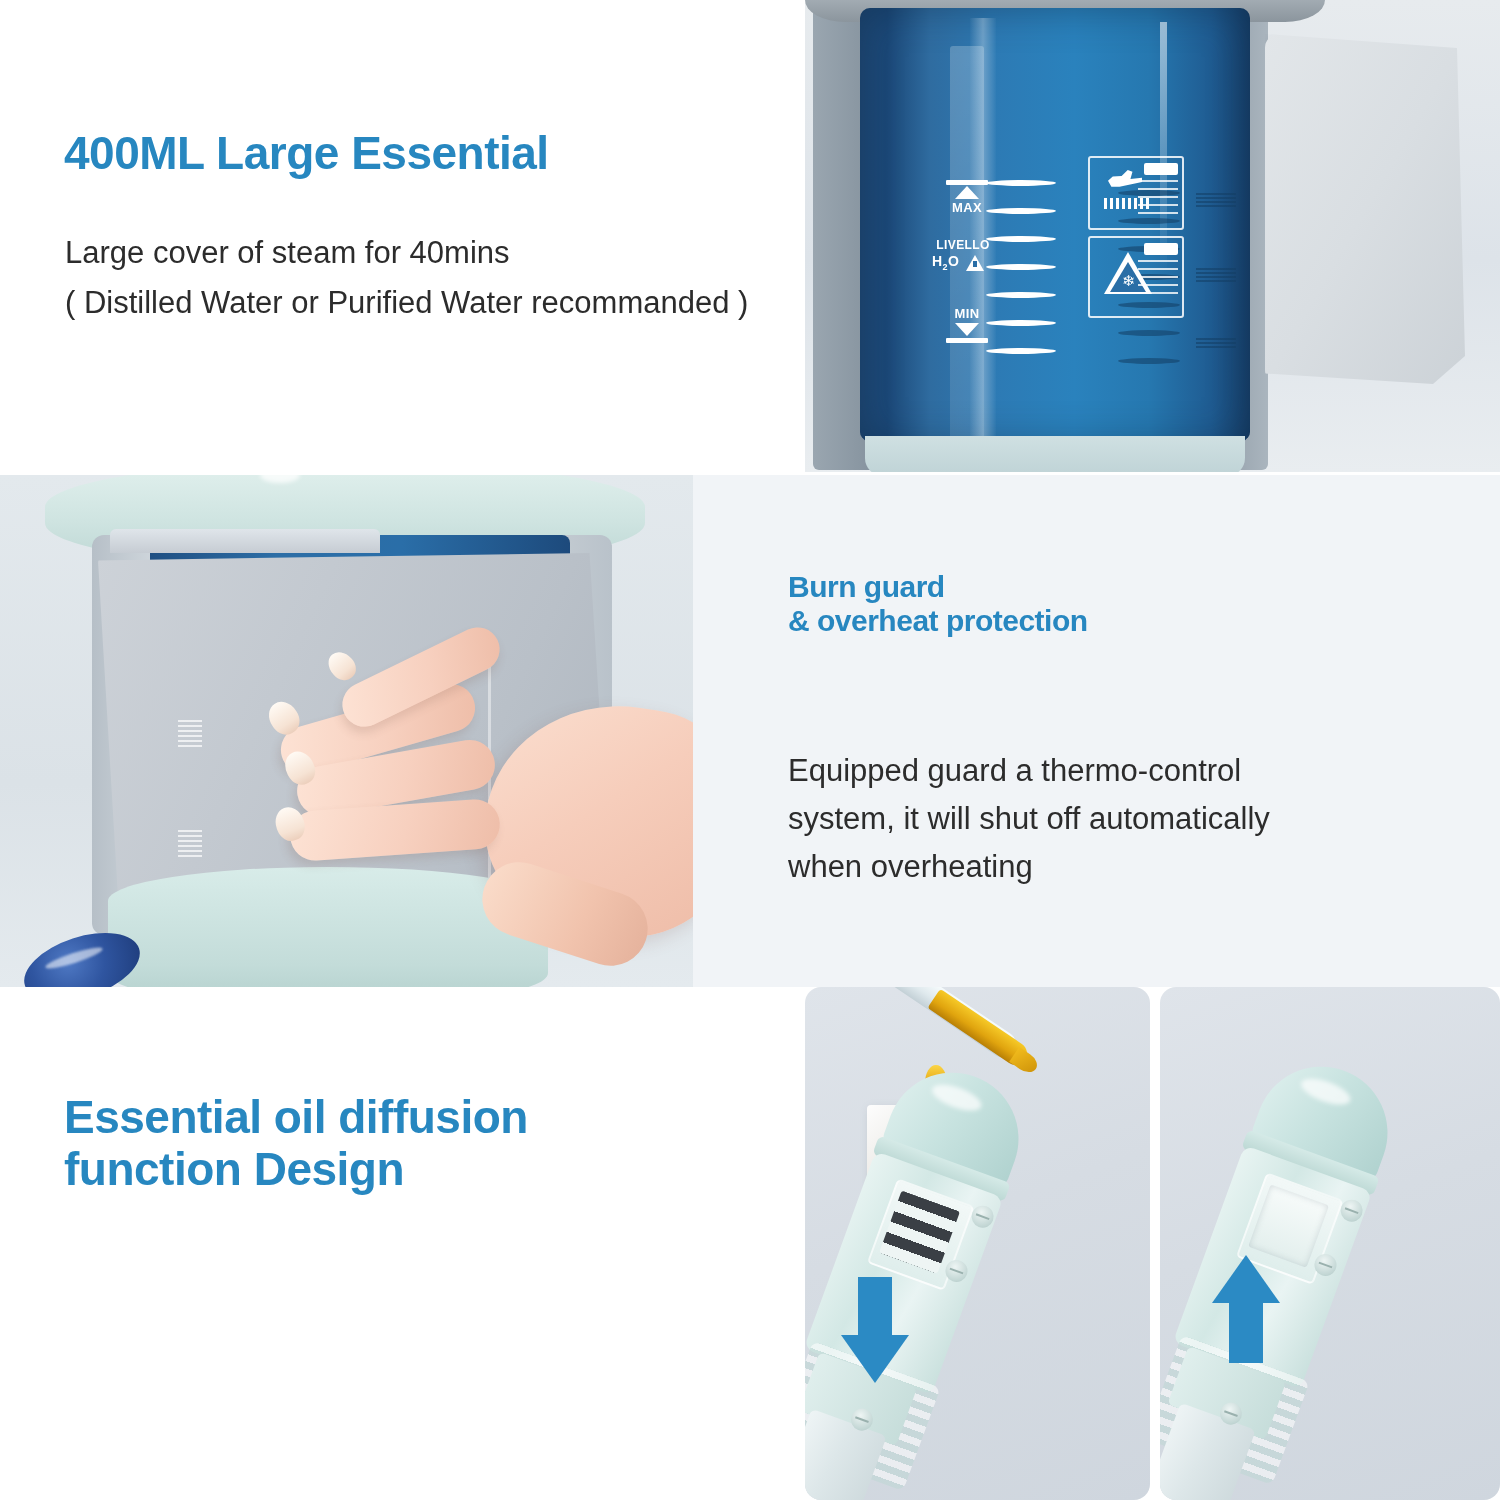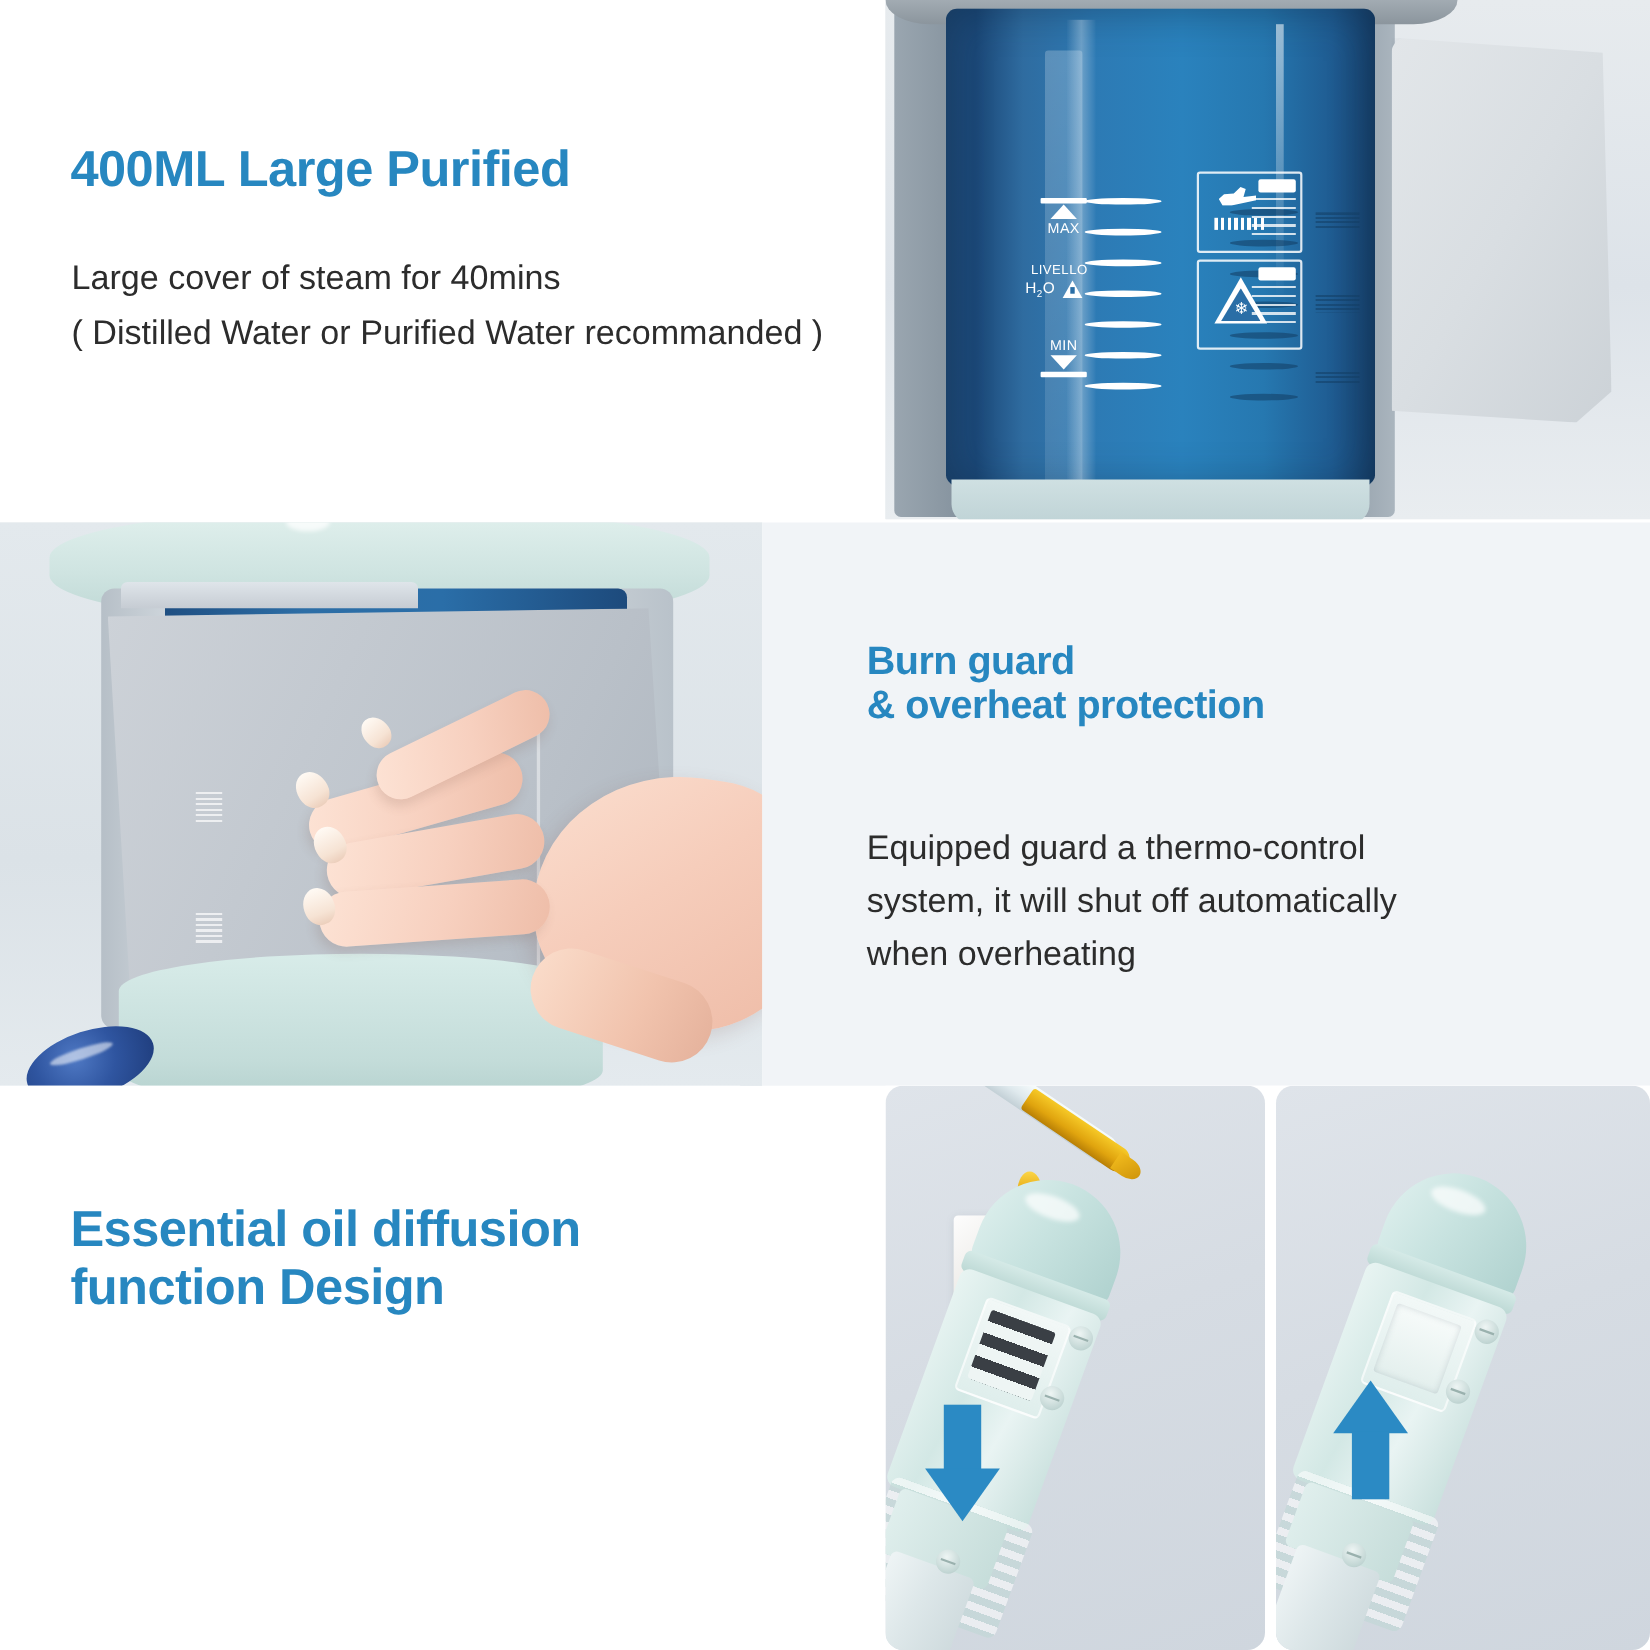--- a/index.html
+++ b/index.html
@@ -54,21 +54,21 @@
   .tank-gloss{position:absolute;left:110px;top:10px;width:26px;height:420px;
     background:linear-gradient(90deg,rgba(255,255,255,.02),rgba(255,255,255,.30),rgba(255,255,255,.02));}
   .tank-gloss2{position:absolute;left:300px;top:14px;width:7px;height:250px;
     background:linear-gradient(180deg,rgba(255,255,255,.55),rgba(255,255,255,0));}
   .tank-base{position:absolute;left:60px;top:436px;width:380px;height:40px;
     background:linear-gradient(180deg,#cfe0e2 0%,#bfd3d6 100%);border-radius:0 0 18px 18px;}
   
   .scale-strip{position:absolute;left:90px;top:38px;width:34px;height:395px;
     background:linear-gradient(180deg,rgba(255,255,255,.22),rgba(255,255,255,.10));
     border-radius:3px;}
-  .scale-lbl{position:absolute;color:#ffffff;font-size:13px;font-weight:normal;
+  .scale-lbl{position:absolute;color:#ffffff;font-size:13px;font-weight:bold;
     letter-spacing:.4px;text-align:center;width:70px;}
   .scale-bar{position:absolute;width:42px;height:5px;background:#fff;border-radius:1px;}
   .tri-up{position:absolute;width:0;height:0;border-left:12px solid transparent;
     border-right:12px solid transparent;border-bottom:13px solid #fff;}
   .tri-dn{position:absolute;width:0;height:0;border-left:12px solid transparent;
     border-right:12px solid transparent;border-top:13px solid #fff;}
   .warn-tri{position:absolute;width:0;height:0;border-left:9px solid transparent;
     border-right:9px solid transparent;border-bottom:16px solid #fff;}
   .warn-tri::after{content:"";position:absolute;left:-2px;top:6px;width:4px;height:6px;
     background:#2a6ea6;}
@@ -147,21 +147,21 @@
   .finger{position:absolute;background:linear-gradient(110deg,#fde3d5 0%,#f7d0bf 55%,#eebda8 100%);
     border-radius:34px;box-shadow:-4px 5px 10px rgba(120,80,70,.16);}
   .nail{position:absolute;width:28px;height:34px;border-radius:50% 50% 46% 46%;
     background:linear-gradient(180deg,#fffaf4 0%,#f6e3d4 70%,#eccfbc 100%);}
   .thumb{position:absolute;left:262px;top:232px;width:170px;height:74px;
     background:linear-gradient(100deg,#fadcca 0%,#f1c3ad 60%,#e5b29c 100%);
     border-radius:42px;transform:rotate(18deg);}
 
   
   #p-burn{left:693px;top:475px;width:807px;height:512px;background:#f1f4f7;}
-  #p-burn .heading{position:absolute;left:95px;top:106px;font-size:36px;}
+  #p-burn .heading{position:absolute;left:95px;top:95px;font-size:30px;}
   #p-burn .body-text{position:absolute;left:95px;top:272px;font-size:31px;line-height:1.55;}
 
   
   #p-oil{left:0;top:987px;width:673px;height:513px;background:#fff;}
   #p-oil .heading{position:absolute;left:64px;top:105px;font-size:46px;}
   #p-oil .body-text{position:absolute;left:65px;top:265px;font-size:31px;line-height:1.58;}
 
   
   #p-diffuser{left:805px;top:987px;width:695px;height:513px;background:#ffffff;}
   .sub-img{position:absolute;top:0;height:513px;background:
@@ -229,21 +229,21 @@
     border-right:34px solid transparent;}
   .arw-head.dn{border-top:48px solid #2b8ac4;}
   .arw-head.up{border-bottom:48px solid #2b8ac4;}
 </style>
 </head>
 <body>
 
 <div class="sheet">
 
   <div class="panel" id="p-capacity">
-    <div class="heading">400ML Large Purified</div>
+    <div class="heading">400ML Large Essential</div>
     <div class="body-text">Large cover of steam for 40mins
 ( Distilled Water or Purified Water recommanded )</div>
   </div>
 
   <div class="panel" id="p-tank">
     <div class="tank-bg"></div>
     <div class="tank-shell"></div>
     <div class="tank-lid">
       
     </div>

